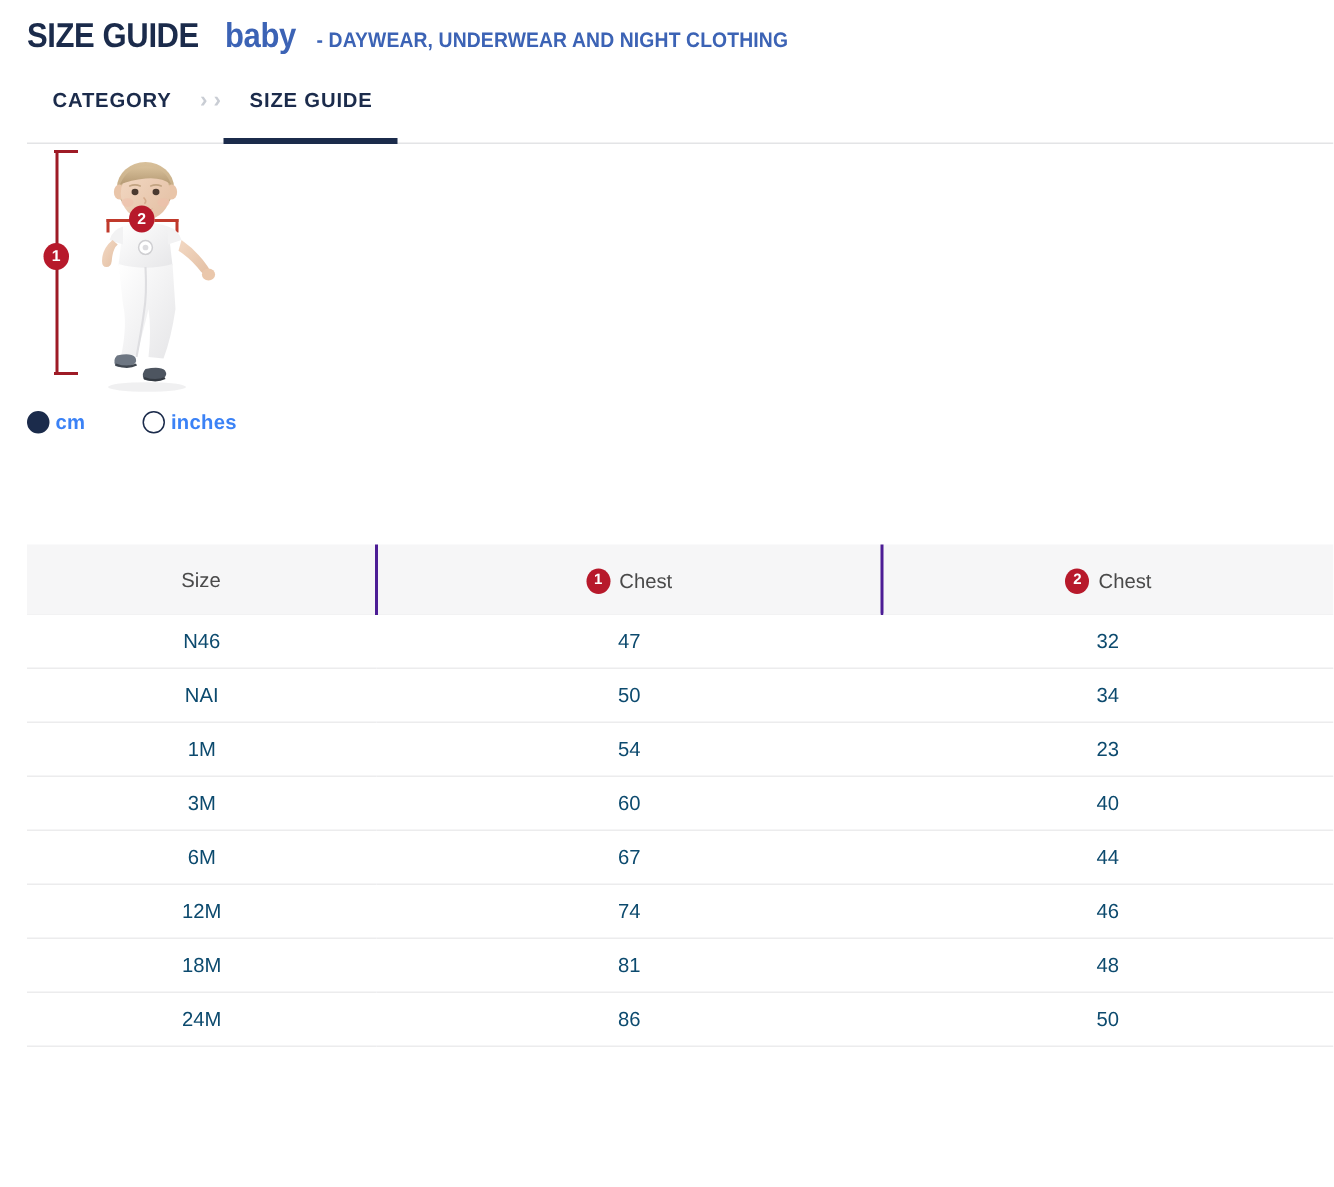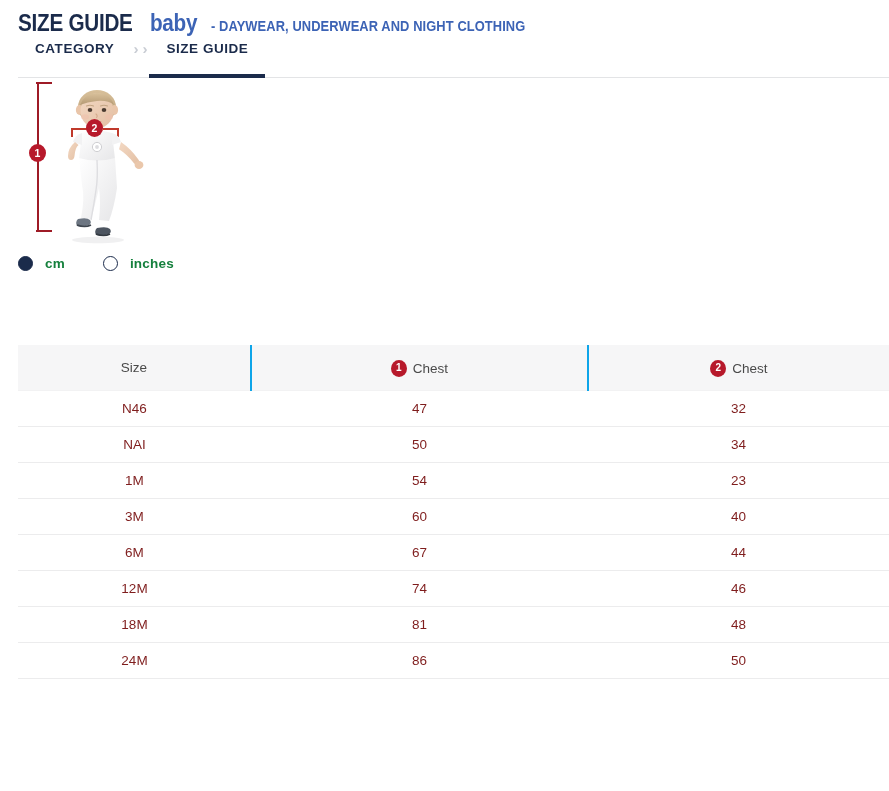--- a/index.html
+++ b/index.html
@@ -48,21 +48,21 @@
     font-weight: bold;
     color: #3c63b5;
     letter-spacing: 0.1px;
     margin-left: 8px;
     transform: scaleX(0.92);
     transform-origin: left center;
   }
 
   
   .breadcrumb-nav {
-    margin-top: 4px;
+    margin-top: 22px;
     padding-left: 18px;
     position: relative;
     height: 39px;
   }
   .breadcrumb-nav:after {
     content: "";
     position: absolute;
     left: 18px;
     right: 0;
     bottom: 0;
@@ -206,39 +206,39 @@
     border: 1.6px solid #1b2b4b;
     background: #ffffff;
     flex: none;
   }
   .radio.checked {
     background: #1b2b4b;
   }
   .unit-label {
     font-size: 13.5px;
     font-weight: bold;
-    color: #15803d;
-    margin-left: 12px;
+    color: #3b82f6;
+    margin-left: 4px;
     letter-spacing: 0.2px;
   }
 
   
   .size-table {
     width: 871px;
     margin-left: 18px;
     border-collapse: collapse;
     table-layout: fixed;
   }
   .size-table th {
     background: #f6f6f7;
     font-size: 13.5px;
     font-weight: normal;
     color: #4a4a4a;
     padding: 14px 0 13px 0;
-    border-right: 2px solid #0ea5e9;
+    border-right: 2px solid #4c1d95;
     text-align: center;
   }
   .size-table th:last-child { border-right: none; }
   .th-inner {
     display: inline-flex;
     align-items: center;
     justify-content: center;
     gap: 6px;
   }
   .th-badge {
@@ -250,21 +250,21 @@
     font-size: 10px;
     font-weight: bold;
     display: inline-flex;
     align-items: center;
     justify-content: center;
     line-height: 1;
     flex: none;
   }
   .size-table td {
     font-size: 13.5px;
-    color: #7f1d1d;
+    color: #0c4a6e;
     text-align: center;
     padding: 10px 0 10px 0;
     border-bottom: 1px solid #ececed;
   }
   .size-table tbody tr:first-child td { border-top: 1px solid #f2f2f3; }
   .col-size   { width: 233px; }
   .col-height { width: 337px; }
   .col-chest  { width: 301px; }
 </style>
 </head>

